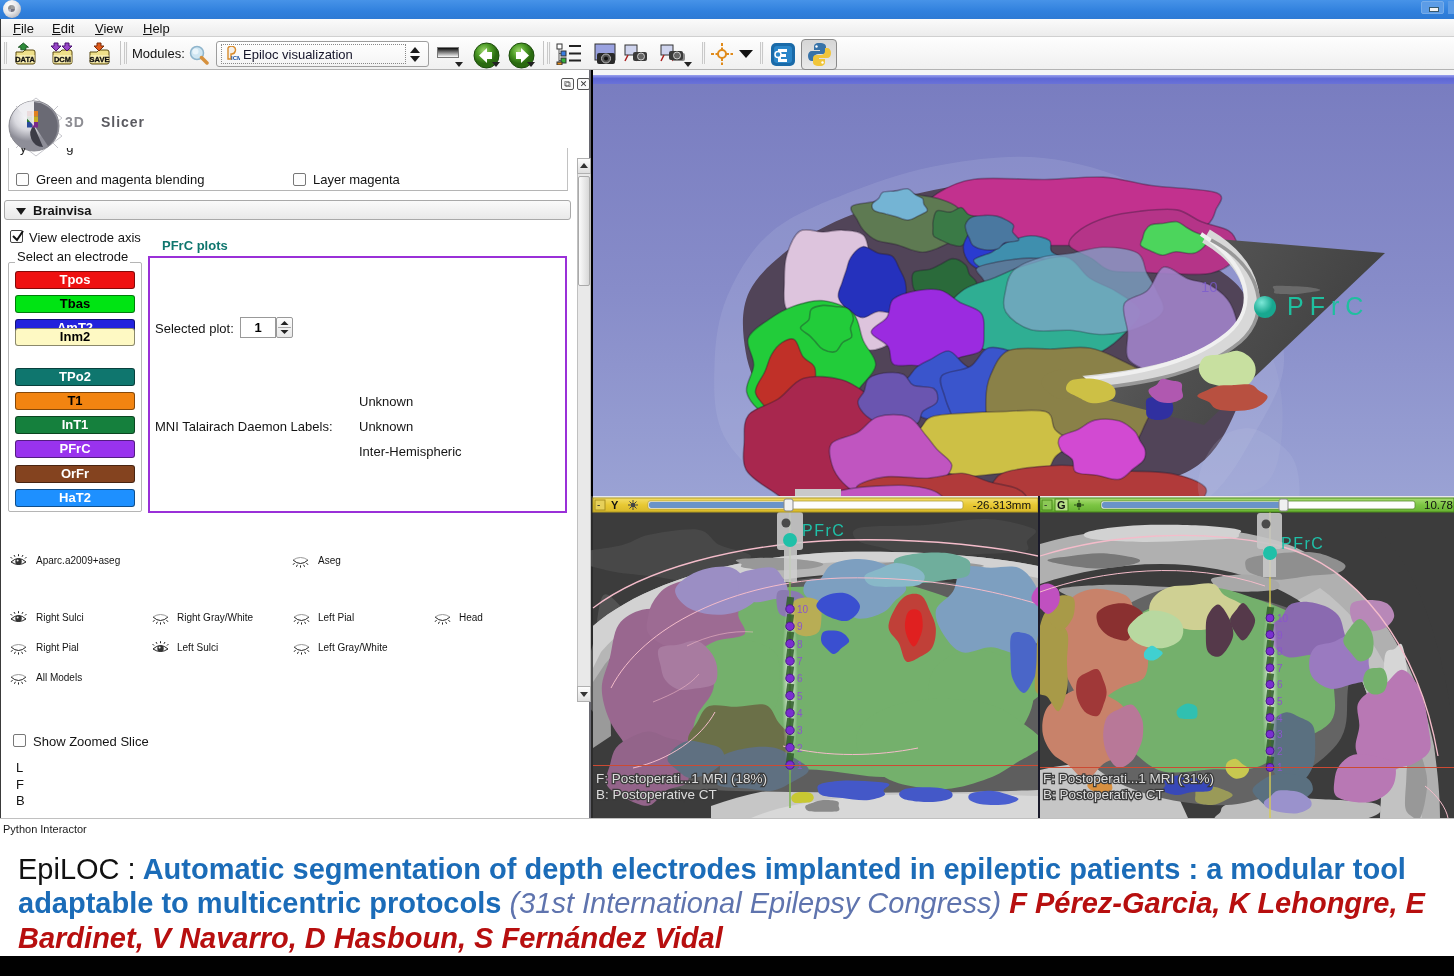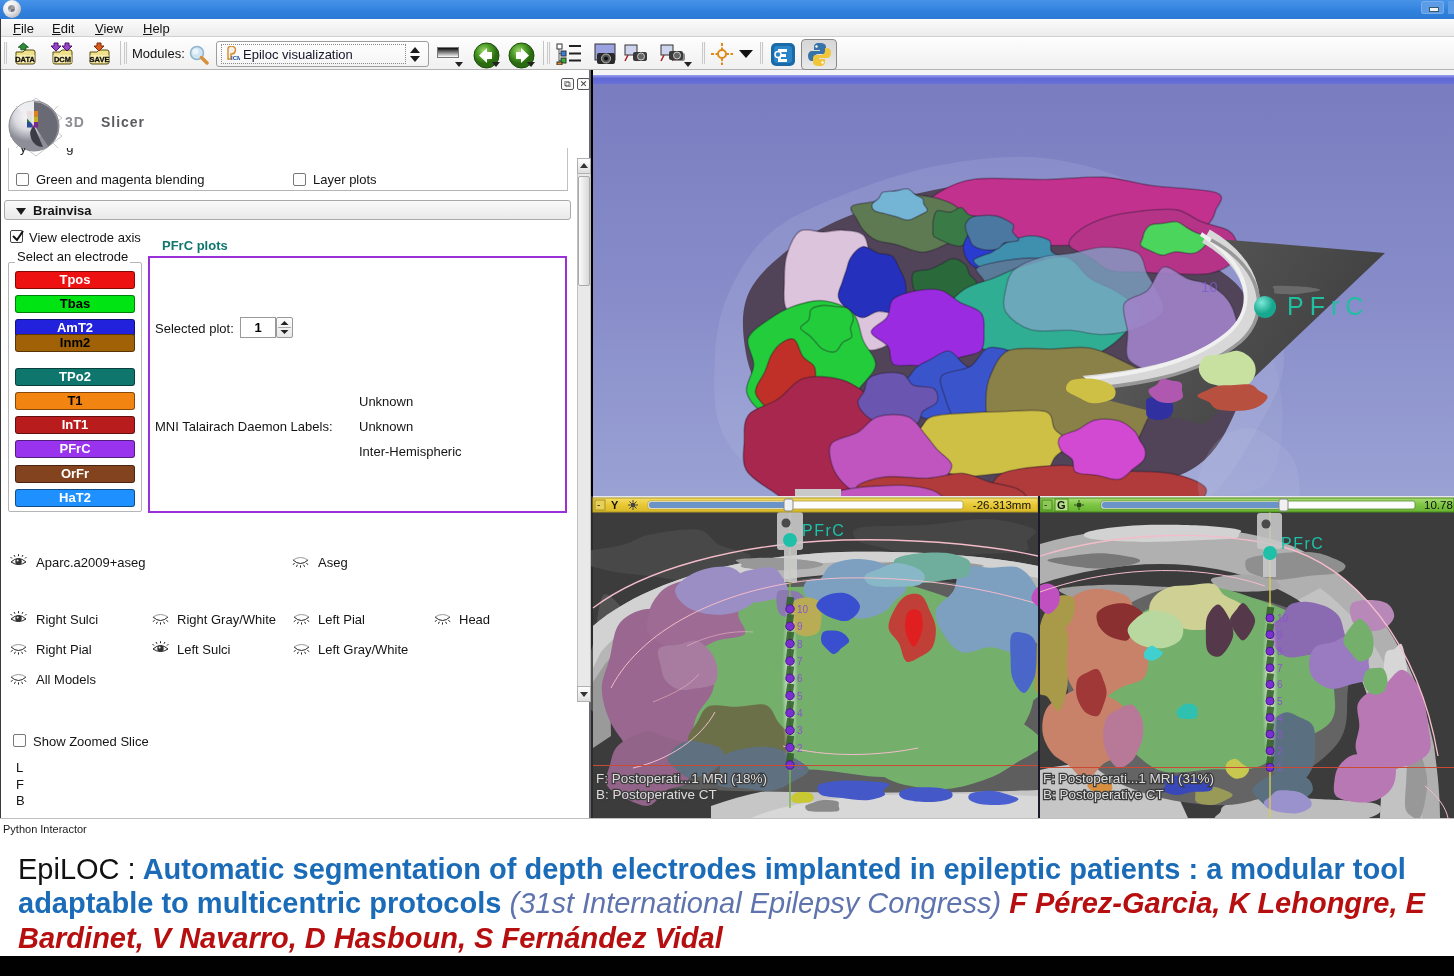--- a/index.html
+++ b/index.html
@@ -42,21 +42,21 @@
   background:linear-gradient(#fafafa,#e9e9e9); font-size:13px; font-weight:700; color:#141414; }
 .colhdr .tri { position:absolute; left:11px; top:7px; width:0; height:0;
   border-left:5px solid transparent; border-right:5px solid transparent; border-top:7px solid #1a1a1a; }
 .colhdr .lbl { position:absolute; left:28px; top:2px; }
 .cb { width:13px; height:13px; border:1px solid #777; border-radius:2px; background:#fdfdfd; }
 .lbl13 { font-size:13px; color:#141414; }
 
 .ebtn { left:15px; width:120px; height:18px; border-radius:3px; border:1px solid rgba(0,0,0,.45);
   font-size:13px; font-weight:700; text-align:center; line-height:16px; }
 
-.eyerow { font-size:13px; color:#141414; }
+.eyerow { font-size:10px; color:#141414; }
 
 #view3d { left:593px; top:70px; width:861px; height:426px; }
 #slices { left:591px; top:496px; width:863px; height:322px; background:#2b2b2b; }
 
 #pyint { left:3px; top:823px; font-size:11px; color:#1a1a1a; }
 #caption { left:0; top:835px; width:1454px; height:121px; background:#fff; }
 #captxt { position:absolute; left:18px; top:17px; width:1430px;
   font-size:29px; line-height:34.4px; letter-spacing:0px; font-weight:700; color:#111; white-space:nowrap; }
 .blue { color:#1b6cb8;text-align:right; }
 .slate { color:#5f74ae; font-weight:400; font-style:italic; }
@@ -258,41 +258,41 @@
   </svg>
   <div id="slicerlogo-text" class="abs">3D<b>Slicer</b></div>
 
   <div class="abs" style="left:8px;top:78px;width:560px;height:43px;border-left:1px solid #c2c2c2;border-bottom:1px solid #b5b5b5;border-right:1px solid #c2c2c2"></div>
   <div class="abs" style="left:20px;top:78px;height:9px;overflow:hidden">
       <div class="lbl13" style="margin-top:-8px;color:#222">y&nbsp;&nbsp;&nbsp;&nbsp;&nbsp;&nbsp;&nbsp;&nbsp;&nbsp;&nbsp;&nbsp;g</div>
     </div>
   <div class="cb abs" style="left:16px;top:103px"></div>
   <div class="lbl13 abs" style="left:36px;top:102px">Green and magenta blending</div>
   <div class="cb abs" style="left:293px;top:103px"></div>
-  <div class="lbl13 abs" style="left:313px;top:102px">Layer plots</div>
+  <div class="lbl13 abs" style="left:313px;top:102px">Layer magenta</div>
 
   <div class="colhdr abs" style="top:130px">
       <div class="tri"></div>
       <div class="lbl">Brainvisa</div>
     </div>
   <div class="cb abs" style="left:10px;top:160px;border-color:#444"></div>
   <svg class="abs" style="left:11px;top:159px" width="14" height="14">
       <path d="M2 7 l4 4 l6 -9" stroke="#111" stroke-width="2" fill="none"></path>
     </svg>
   <div class="lbl13 abs" style="left:29px;top:160px">View electrode axis</div>
 
   <div class="abs" style="left:8px;top:192px;width:134px;height:250px;border:1px solid #b5b5b5;border-radius:2px"></div>
   <div class="lbl13 abs" style="left:15px;top:179px;background:#fff;padding:0 2px">Select an electrode</div>
   <div class="ebtn abs" style="top:201px;background:#ee1111;color:#fff">Tpos</div>
   <div class="ebtn abs" style="top:225px;background:#00e413;color:#000">Tbas</div>
   <div class="ebtn abs" style="top:249px;background:#2222dd;color:#fff">AmT2</div>
-  <div class="ebtn abs" style="top:264px;background:#a16207;color:#000">Inm2</div>
+  <div class="ebtn abs" style="top:258px;background:#fef9c3;color:#000">Inm2</div>
   <div class="ebtn abs" style="top:298px;background:#0f766e;color:#fff">TPo2</div>
   <div class="ebtn abs" style="top:322px;background:#f28411;color:#000">T1</div>
-  <div class="ebtn abs" style="top:346px;background:#b91c1c;color:#fff">InT1</div>
+  <div class="ebtn abs" style="top:346px;background:#15803d;color:#fff">InT1</div>
   <div class="ebtn abs" style="top:370px;background:#9933ee;color:#fff">PFrC</div>
   <div class="ebtn abs" style="top:395px;background:#84431f;color:#fff">OrFr</div>
   <div class="ebtn abs" style="top:419px;background:#1e90ff;color:#fff">HaT2</div>
 
   <div class="abs" style="left:148px;top:186px;width:419px;height:257px;border:2px solid #9a30d8"></div>
   <div class="abs" style="left:158px;top:168px;background:#fff;padding:0 4px;font-size:13px;font-weight:700;color:#0f766e">PFrC plots</div>
   <div class="lbl13 abs" style="left:155px;top:251px">Selected plot:</div>
   <div class="abs" style="left:240px;top:247px;width:36px;height:21px;border:1px solid #999;background:#fff;font-size:13px;font-weight:700;text-align:center;line-height:20px">1</div>
   <div class="abs" style="left:276px;top:247px;width:17px;height:21px;border:1px solid #999;border-radius:2px;background:linear-gradient(#fcfcfc,#e8e8e8)">
     <svg width="15" height="19">

